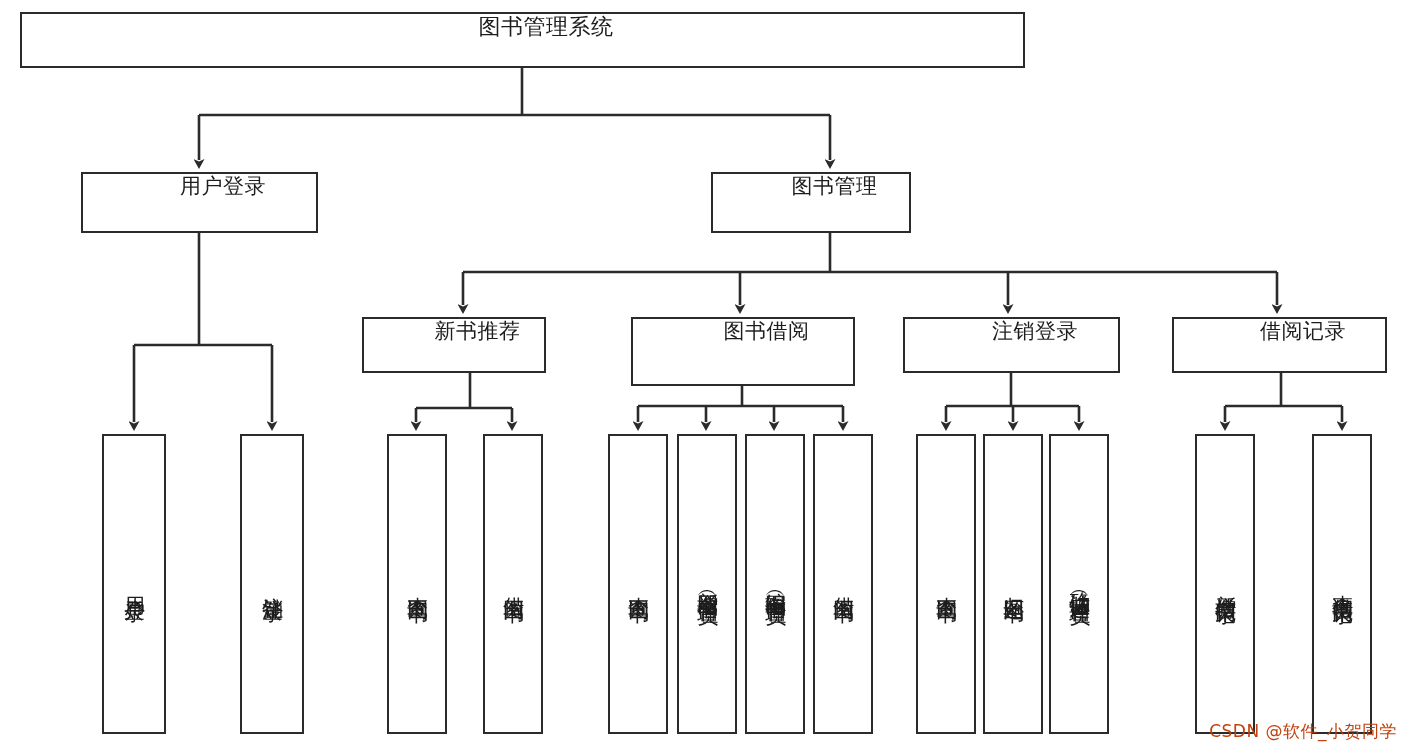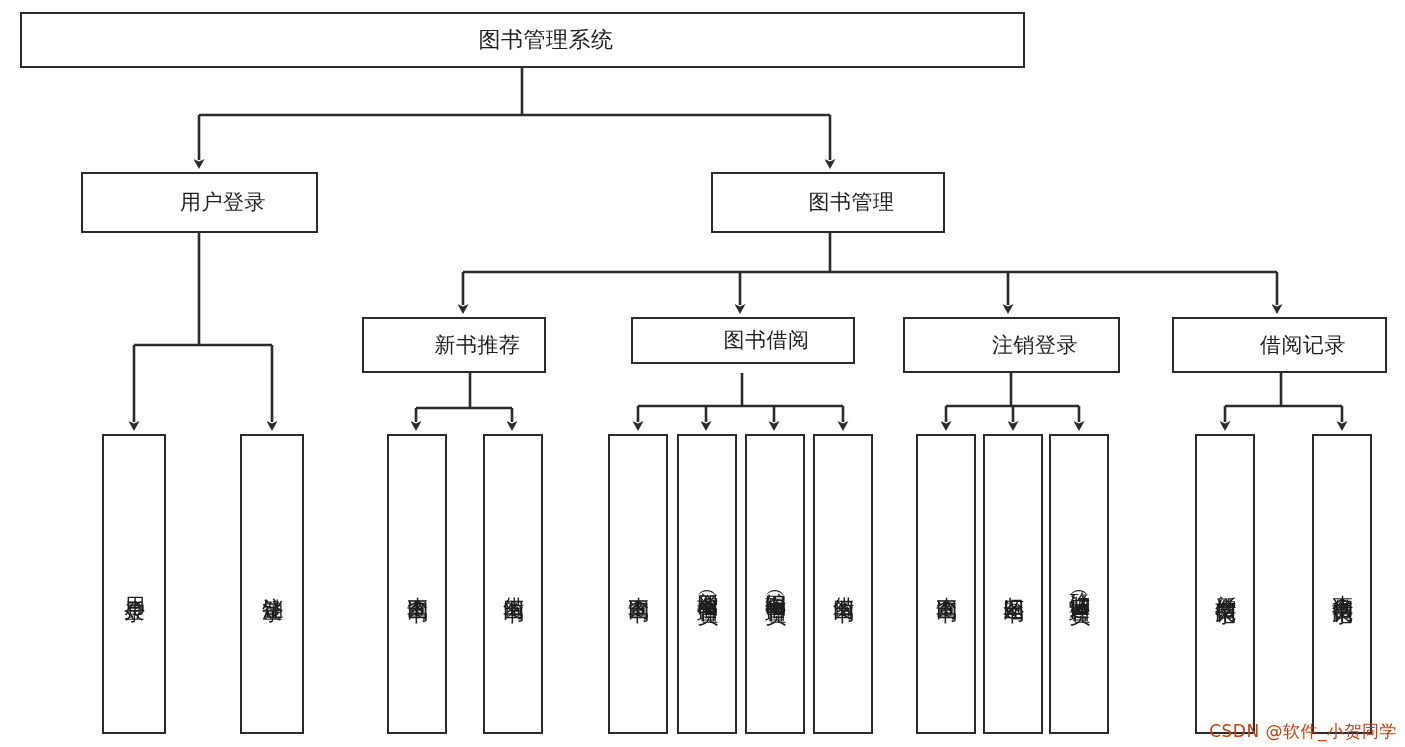--- a/index.html
+++ b/index.html
@@ -20,21 +20,20 @@
     width:1405px;
     height:747px;
     pointer-events:none;
   }
   .node{
     position:absolute;
     box-sizing:border-box;
     border:2px solid #2b2b2b;
     background:#ffffff;
     display:flex;
-    align-items:center;
     justify-content:center;
     color:#1d1d1d;
     line-height:1.18;
     text-align:center;
     padding-left:47px;
   }
   .node.h{
     font-size:21px;
     letter-spacing:0.5px;
   }
@@ -122,28 +121,28 @@
     </g>
   </svg>
 
   <div class="node root h" style="left:20px;top:12px;width:1005px;height:56px;">
     <span>图书管理系统</span>
   </div>
 
   <div class="node h" style="left:81px;top:172px;width:237px;height:61px;">
     <span>用户登录</span>
   </div>
-  <div class="node h" style="left:711px;top:172px;width:234px;height:61px;">
+  <div class="node h" style="left:711px;top:172px;width:200px;height:61px;">
     <span>图书管理</span>
   </div>
 
   <div class="node h" style="left:362px;top:317px;width:184px;height:56px;">
     <span>新书推荐</span>
   </div>
-  <div class="node h" style="left:631px;top:317px;width:224px;height:47px;">
+  <div class="node h" style="left:631px;top:317px;width:224px;height:69px;">
     <span>图书借阅</span>
   </div>
   <div class="node h" style="left:903px;top:317px;width:217px;height:56px;">
     <span>注销登录</span>
   </div>
   <div class="node h" style="left:1172px;top:317px;width:215px;height:56px;">
     <span>借阅记录</span>
   </div>
 
   <div class="node leaf" style="left:102px;top:434px;width:64px;height:300px;">

